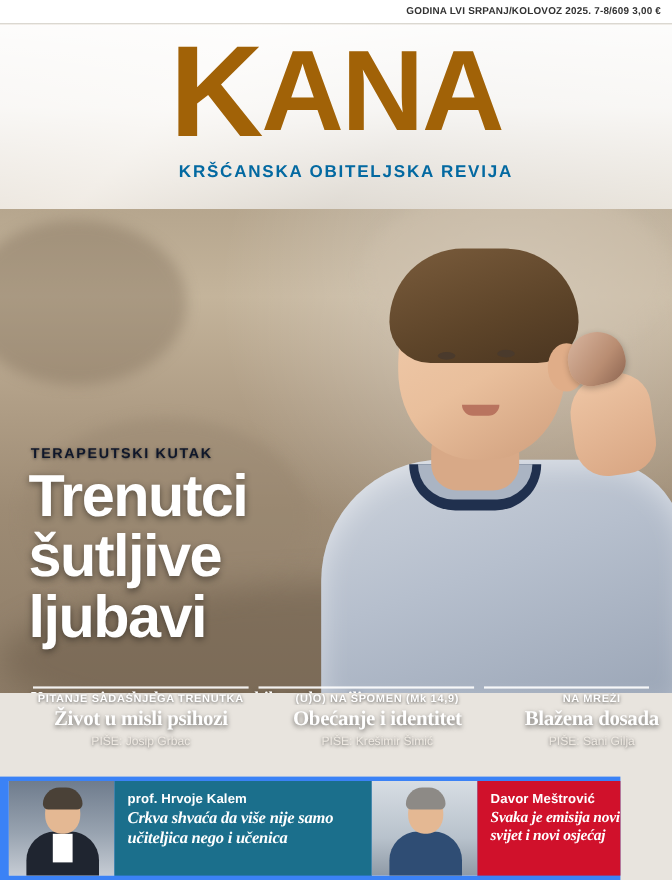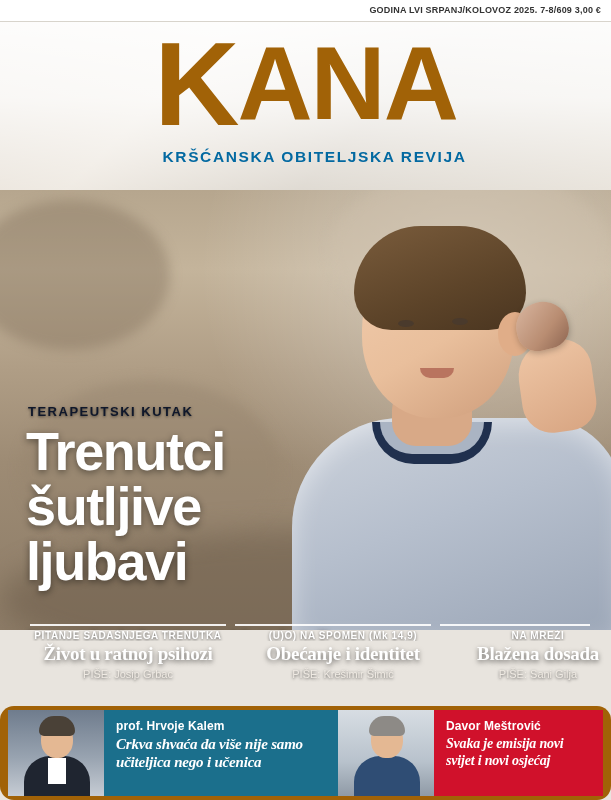--- a/index.html
+++ b/index.html
@@ -291,25 +291,24 @@
     opacity: 0.9;
   }
   .tr1 { left: 30px; width: 196px; }
   .tr2 { left: 235px; width: 196px; }
   .tr3 { left: 440px; width: 150px; }
 
   
   .bottom {
     position: absolute;
     left: 0; top: 706px;
-    width: 611px;
+    width: 564px;
     height: 94px;
-    background: #a16207;
-    overflow: hidden;
-    border-radius: 14px;
+    background: #3b82f6;
+    overflow: hidden;
   }
   .b-pad {
     position: absolute;
     left: 8px; top: 4px;
     width: 595px; height: 86px;
   }
   .b-photo {
     position: absolute;
     top: 0;
     width: 96px; height: 86px;
@@ -432,21 +431,21 @@
 
   </div>
 
   <div class="teasers">
     <div class="teaser-rule tr1"></div>
     <div class="teaser-rule tr2"></div>
     <div class="teaser-rule tr3"></div>
 
     <div class="teaser t1">
       <div class="t-kicker">PITANJE SADAŠNJEGA TRENUTKA</div>
-      <div class="t-title">Život u ratnoj psihozi</div>
+      <div class="t-title">Život u misli psihozi</div>
       <div class="t-by">PIŠE: Josip Grbac</div>
     </div>
 
     <div class="teaser t2">
       <div class="t-kicker">(U)O) NA SPOMEN (Mk 14,9)</div>
       <div class="t-title">Obećanje i identitet</div>
       <div class="t-by">PIŠE: Krešimir Šimić</div>
     </div>
 
     <div class="teaser t3">

